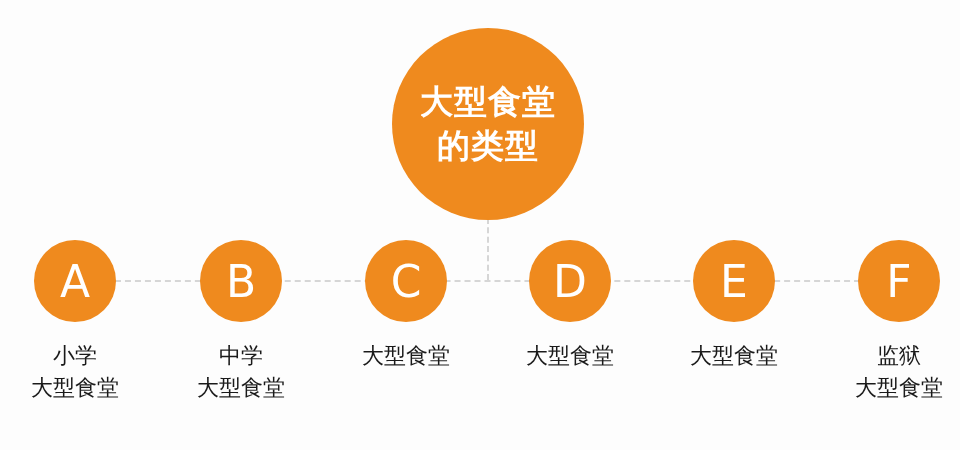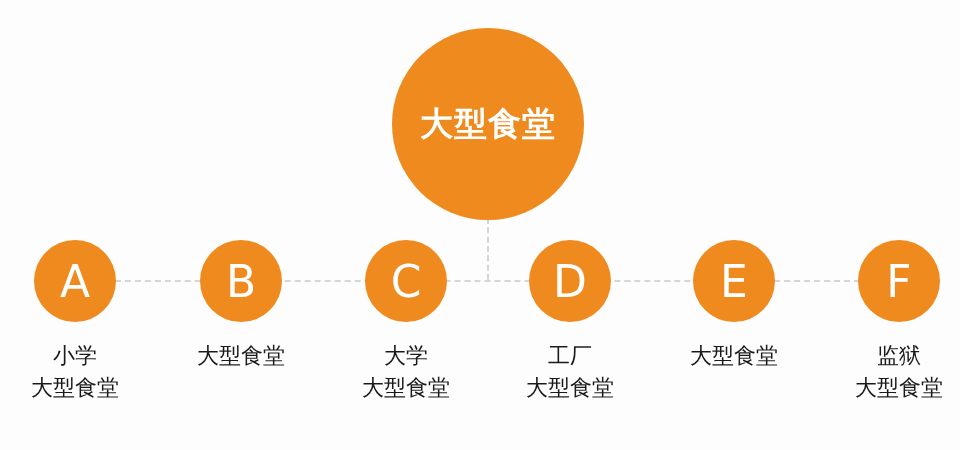--- a/index.html
+++ b/index.html
@@ -17,57 +17,57 @@
   .label{margin-top:18px;color:#1a1a1a;font-size:22px;line-height:32px;}
 </style>
 </head>
 <body>
 
 <div class="hline"></div>
 <div class="vline"></div>
 
 <div class="hub">
   <span>大型食堂</span>
+  <span>的类型</span>
 </div>
 
 <div class="node" style="left:75px;">
   <div class="circle">
       <span>A</span>
     </div>
   <div class="label">
     <div>小学</div>
     <div>大型食堂</div>
   </div>
 </div>
 
 <div class="node" style="left:241px;">
   <div class="circle">
       <span>B</span>
     </div>
   <div class="label">
+    <div>中学</div>
     <div>大型食堂</div>
   </div>
 </div>
 
 <div class="node" style="left:406px;">
   <div class="circle">
       <span>C</span>
     </div>
   <div class="label">
-    <div>大学</div>
     <div>大型食堂</div>
   </div>
 </div>
 
 <div class="node" style="left:570px;">
   <div class="circle">
       <span>D</span>
     </div>
   <div class="label">
-    <div>工厂</div>
     <div>大型食堂</div>
   </div>
 </div>
 
 <div class="node" style="left:734px;">
   <div class="circle">
       <span>E</span>
     </div>
   <div class="label">
     <div>大型食堂</div>

